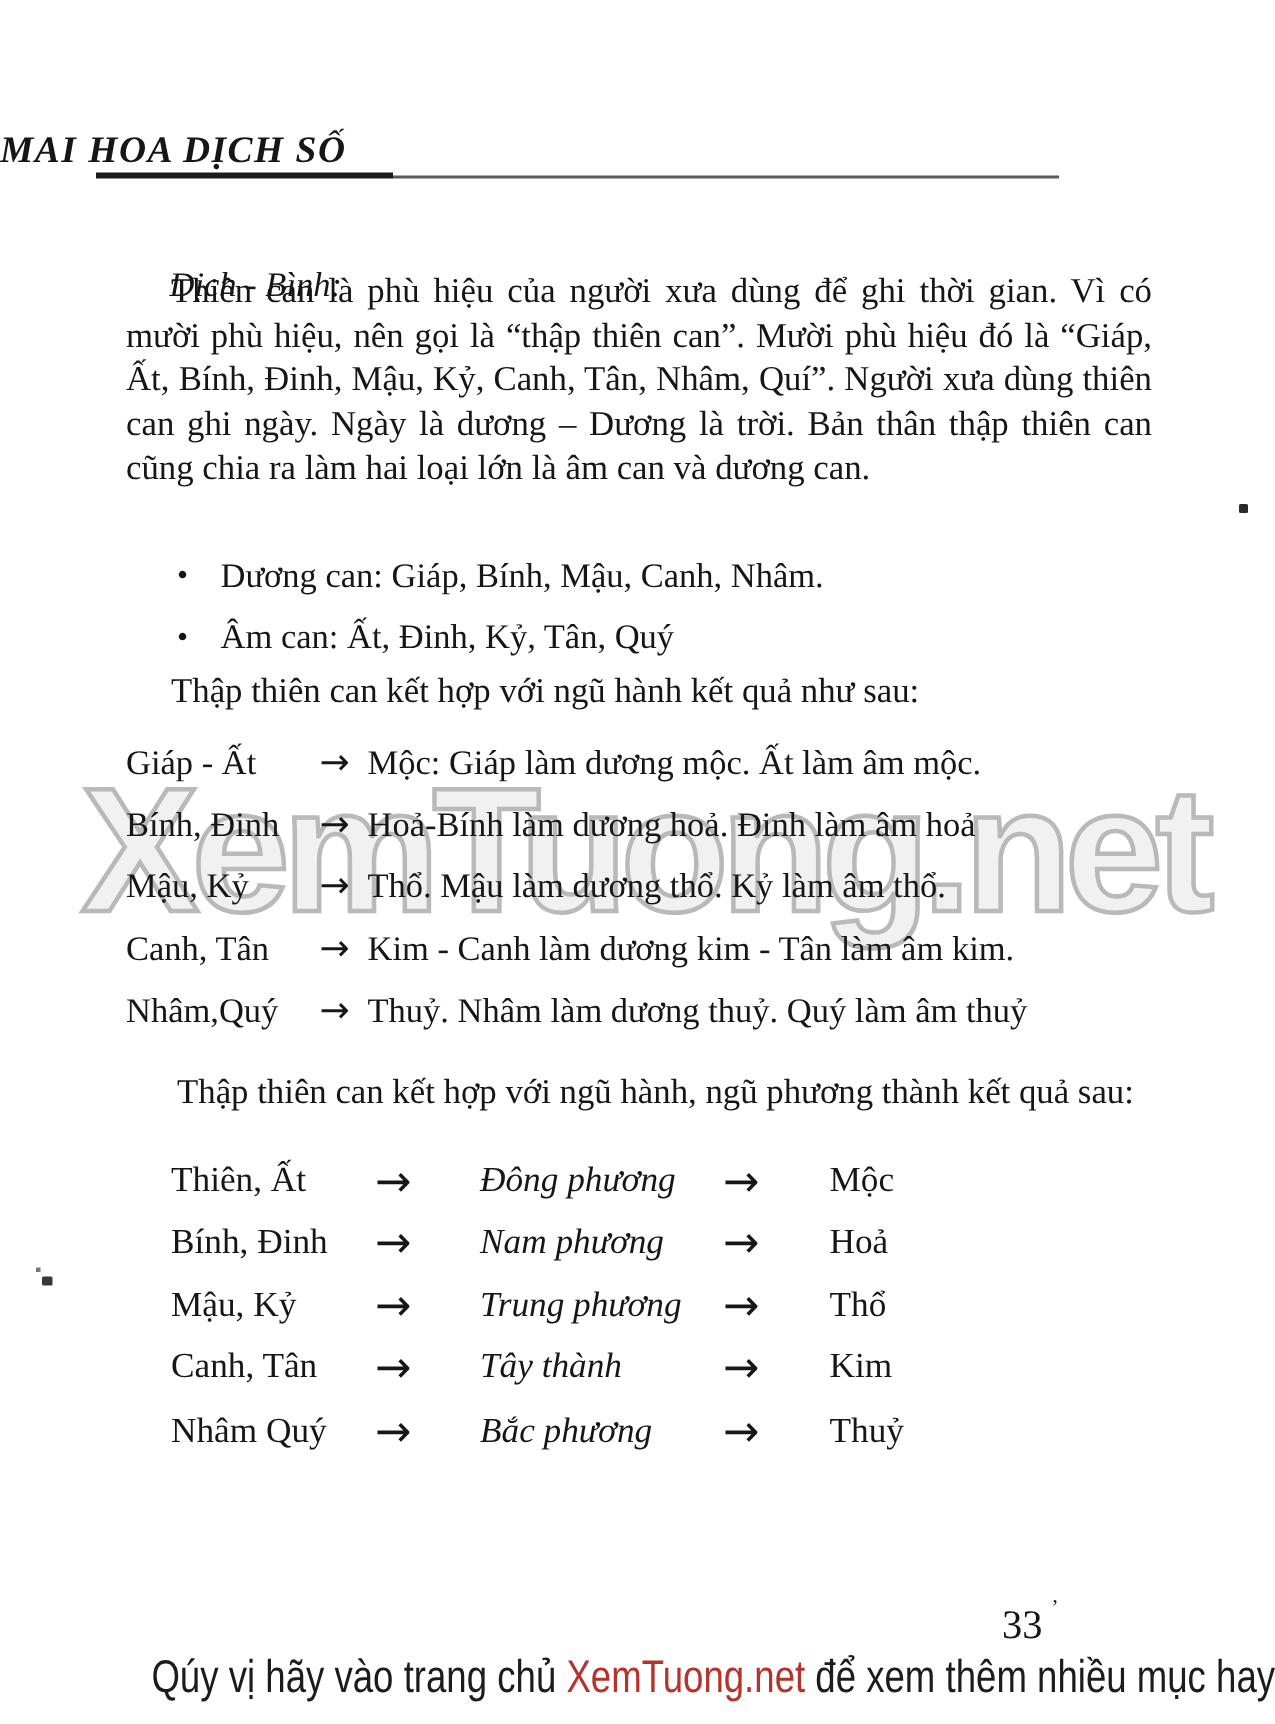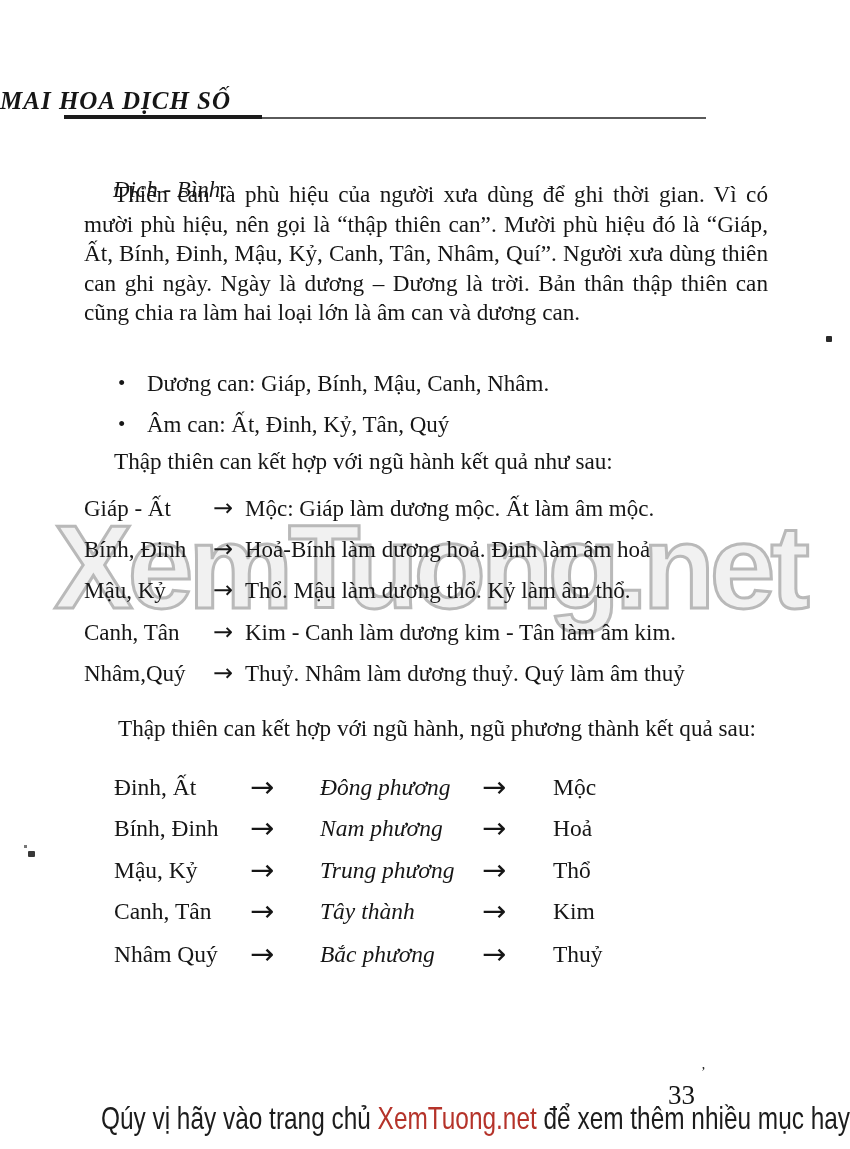--- a/index.html
+++ b/index.html
@@ -48,21 +48,21 @@
   .dir-arrow2{position:absolute; left:482px; top:-4px; font-family:"DejaVu Sans", sans-serif; font-size:29px;}
   .dir-element{position:absolute; left:553px; white-space:nowrap;}
   
   .watermark{
     position:absolute; left:54px; top:508px; z-index:1;
     font-family:"Liberation Sans", sans-serif; font-weight:bold;
     font-size:118px; letter-spacing:-5px; white-space:nowrap; line-height:1;
     color:#f1f1f1; -webkit-text-stroke:3px #b9b9b9;
   }
   
-  .page-number{position:absolute; left:668px; top:1068px; font-size:27px; z-index:2;margin-top:12px;}
+  .page-number{position:absolute; left:668px; top:1068px; font-size:27px; z-index:2;}
   .pagenum-tick{position:absolute; left:701px; top:1065px; font-size:14px; z-index:2;}
   .footer{
     position:absolute; left:0; top:1101px; width:850px; text-align:center; z-index:2;
     font-family:"Liberation Sans", sans-serif; font-size:30.5px; color:#1c1c1c;
   }
   .footer-inner{display:inline-block; transform:scaleX(0.8); transform-origin:center; white-space:nowrap;}
   .footer-link{color:#b5332a;}
   
   .speck-a{position:absolute; left:826px; top:336px; width:6px; height:6px; background:#2a2a2a; border-radius:1px; z-index:2;}
   .speck-b{position:absolute; left:28px; top:851px; width:7px; height:6px; background:#383838; border-radius:1px; z-index:2;}
@@ -114,21 +114,21 @@
   </div>
   <div class="map-row" style="top:661px">
     <span class="map-label">Nhâm,Quý</span>
     <span class="map-arrow">→</span>
     <span class="map-text">Thuỷ. Nhâm làm dương thuỷ. Quý làm âm thuỷ</span>
   </div>
 
   <p class="lead2">Thập thiên can kết hợp với ngũ hành, ngũ phương thành kết quả sau:</p>
 
   <div class="dir-row" style="top:774px">
-    <span class="dir-stems">Đinh, Ất</span>
+    <span class="dir-stems">Thiên, Ất</span>
     <span class="dir-arrow1">→</span>
     <span class="dir-direction">Đông phương</span>
     <span class="dir-arrow2">→</span>
     <span class="dir-element">Mộc</span>
   </div>
   <div class="dir-row" style="top:815px">
     <span class="dir-stems">Bính, Đinh</span>
     <span class="dir-arrow1">→</span>
     <span class="dir-direction">Nam phương</span>
     <span class="dir-arrow2">→</span>

